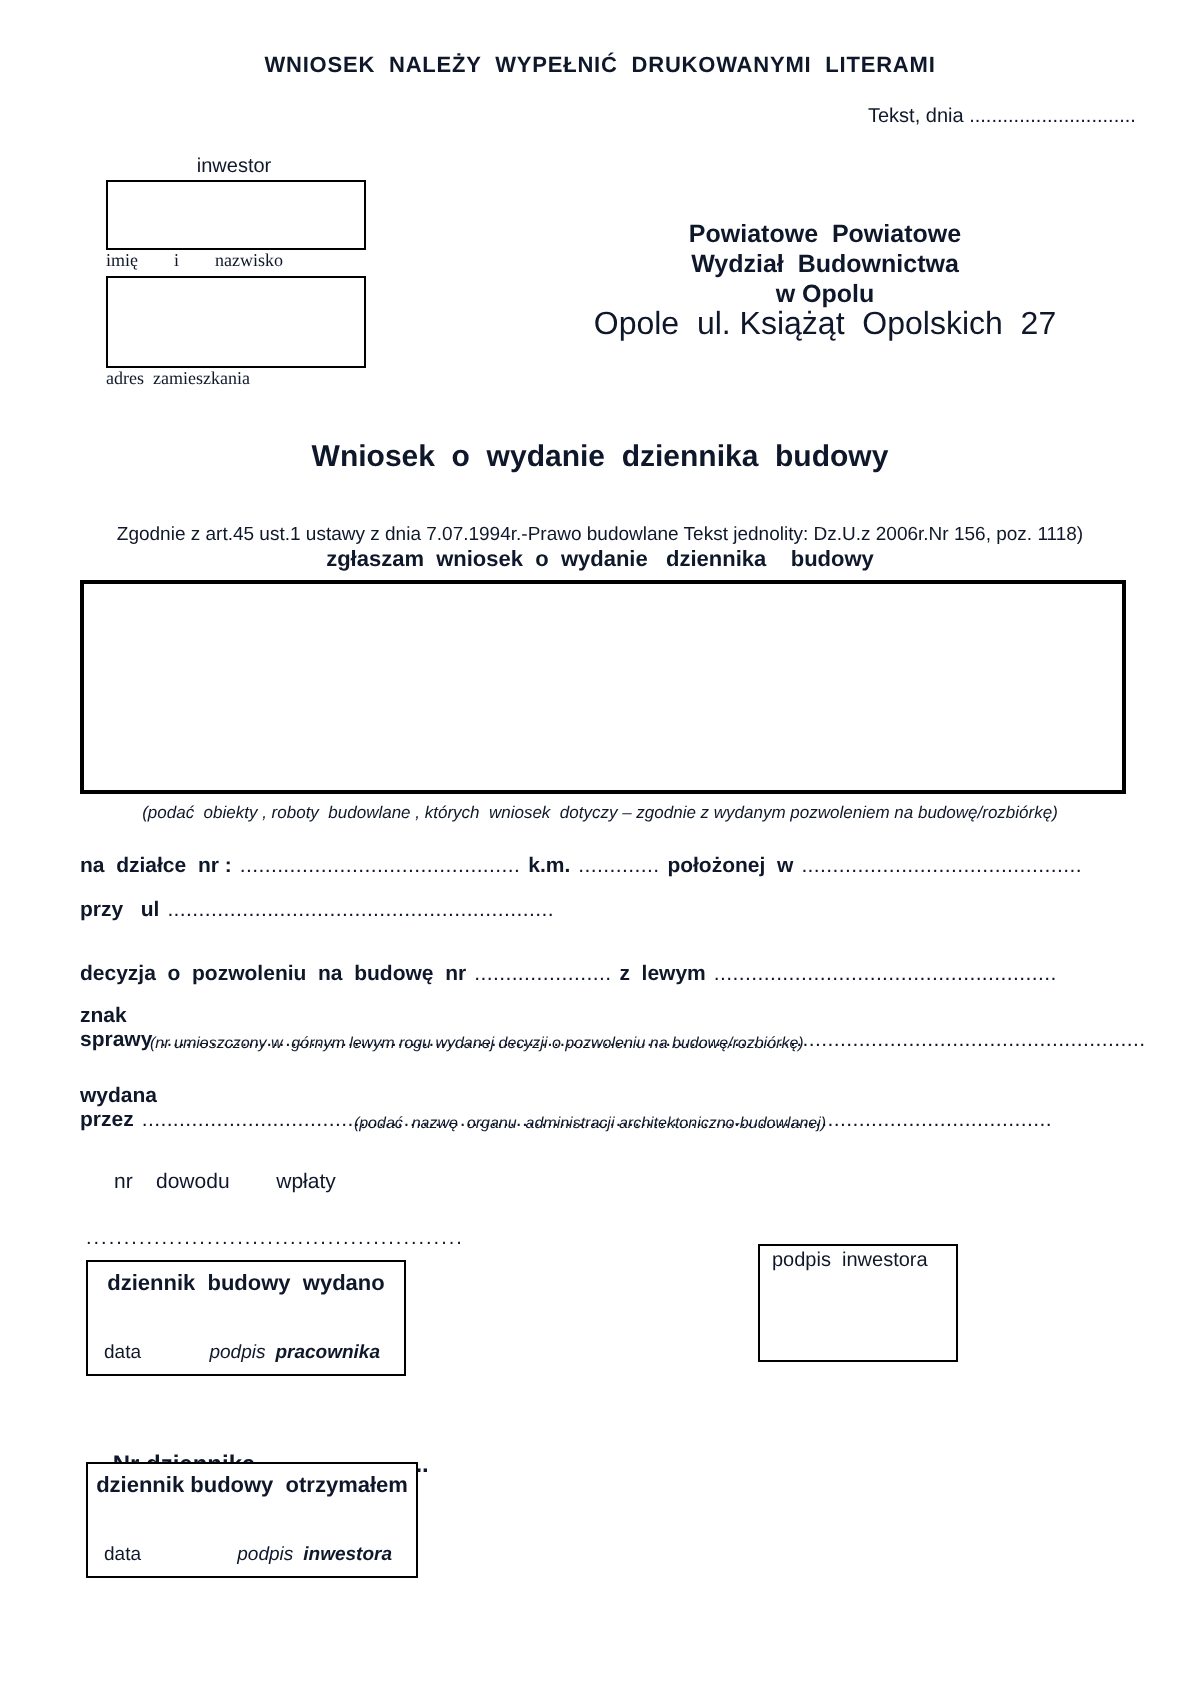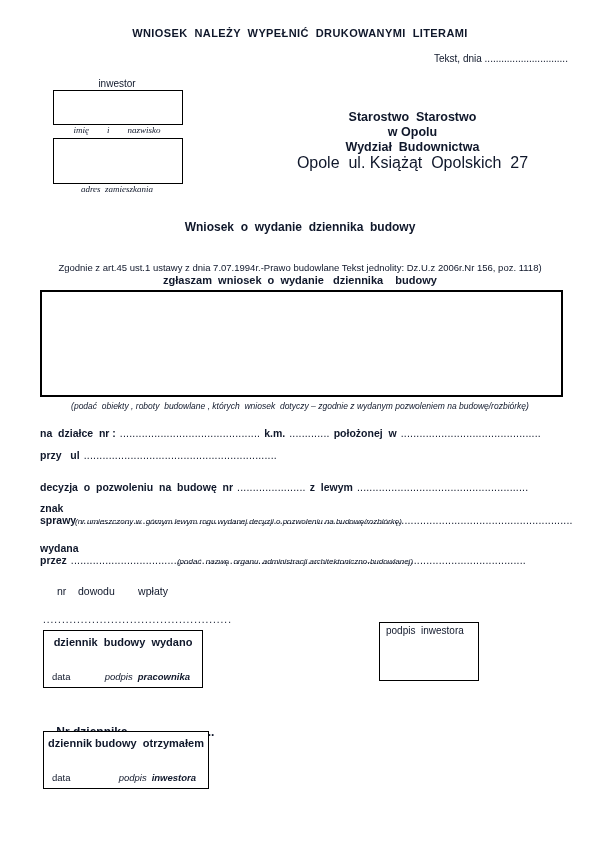--- a/index.html
+++ b/index.html
@@ -15,29 +15,29 @@
   .header-notice{
     top:27px;left:0;width:600px;
     font-size:11px;font-weight:bold;letter-spacing:.4px;
   }
   .date-line{top:53px;left:434px;font-size:10px;}
   .inv-label{top:78px;left:53px;width:128px;font-size:10px;text-align:center;}
   .input-box{border:1.2px solid #000;background:#fff;}
   .inv-box1{top:90px;left:53px;width:128px;height:33px;}
   .inv-box2{top:138px;left:53px;width:128px;height:44px;}
   .serif-cap{
-    font-family:"Liberation Serif",serif;font-style:italic;font-size:9px;
-    width:128px;left:53px;text-align:center;
+    font-family:"Liberation Serif",serif;font-size:9px;
+    width:128px;left:53px;text-align:left;
   }
   .cap-name{top:125px;}
   .cap-addr{top:184px;}
   .authority{top:110px;left:265px;width:295px;text-align:center;}
   .authority .ln{font-size:12.5px;font-weight:bold;line-height:15px;}
   .authority .ln-addr{font-size:16px;font-weight:normal;line-height:16px;}
-  .form-title{top:220px;left:0;width:600px;font-size:12px;font-weight:bold;}
+  .form-title{top:220px;left:0;width:600px;font-size:15px;font-weight:bold;}
   .legal-intro{top:262px;left:0;width:600px;font-size:9.5px;}
   .declaration{top:274px;left:0;width:600px;font-size:11px;font-weight:bold;}
   .desc-box{top:290px;left:40px;width:519px;height:103px;border:2.5px solid #000;}
   .desc-cap{top:401px;left:0;width:600px;font-size:8.5px;font-style:italic;}
   .row{left:40px;width:540px;font-size:10.5px;}
   .row .lbl{font-weight:bold;margin-right:4px;}
   .row .dots{margin-right:4px;letter-spacing:.2px;}
   .row-plot{top:427px;}
   .row-street{top:449px;}
   .row-decision{top:481px;}
@@ -70,23 +70,23 @@
 
   <div class="abs pre date-line">Tekst, dnia ..............................</div>
 
   <div class="abs inv-label">inwestor</div>
   <div class="abs input-box inv-box1"></div>
   <div class="abs pre serif-cap cap-name">imię        i        nazwisko</div>
   <div class="abs input-box inv-box2"></div>
   <div class="abs pre serif-cap cap-addr">adres  zamieszkania</div>
 
   <div class="abs authority">
-    <div class="ln pre">Starostwo  Starostwo</div>
+    <div class="ln pre">Powiatowe  Powiatowe</div>
+    <div class="ln pre">Wydział  Budownictwa</div>
     <div class="ln pre">w Opolu</div>
-    <div class="ln pre">Wydział  Budownictwa</div>
     <div class="ln-addr pre">Opole  ul. Książąt  Opolskich  27</div>
   </div>
 
   <div class="abs center pre form-title">Wniosek  o  wydanie  dziennika  budowy</div>
 
   <div class="abs center pre legal-intro">Zgodnie z art.45 ust.1 ustawy z dnia 7.07.1994r.-Prawo budowlane Tekst jednolity: Dz.U.z 2006r.Nr 156, poz. 1118)</div>
   <div class="abs center pre declaration">zgłaszam  wniosek  o  wydanie   dziennika    budowy</div>
 
   <div class="abs desc-box"></div>
   <div class="abs center pre desc-cap">(podać  obiekty , roboty  budowlane , których  wniosek  dotyczy – zgodnie z wydanym pozwoleniem na budowę/rozbiórkę)</div>

